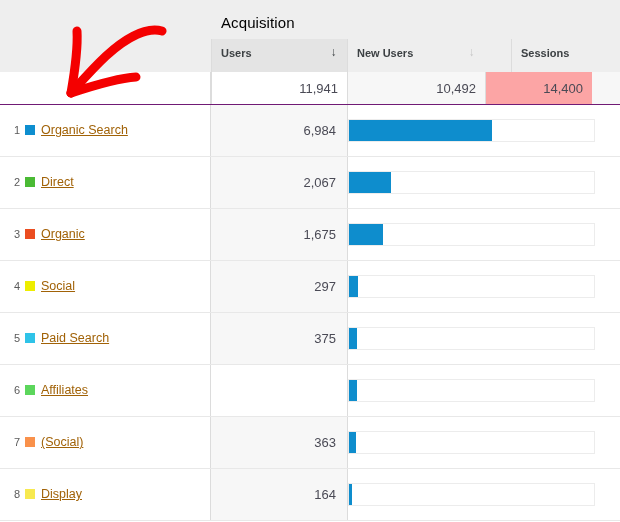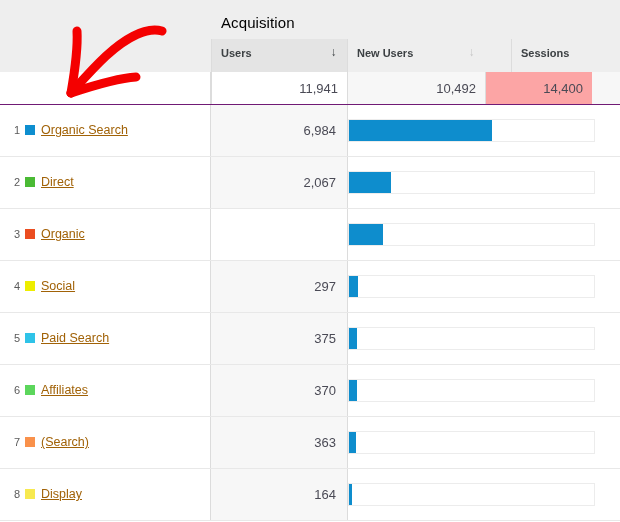--- a/index.html
+++ b/index.html
@@ -271,20 +271,23 @@
             <div class="bar-fill" style="width: 17.3%;"></div>
           </div>
         </div>
       </div>
       <div class="row">
         <div class="dim-cell">
           <div class="rank">3</div>
           <div class="swatch" style="background: rgb(235, 77, 32);"></div>
           <a href="#" class="dim-name">Organic</a>
         </div>
+        <div class="metric-cell">
+          <span>1,675</span>
+        </div>
         <div class="bar-cell">
           <div class="bar-track">
             <div class="bar-fill" style="width: 14%;"></div>
           </div>
         </div>
       </div>
       <div class="row">
         <div class="dim-cell">
           <div class="rank">4</div>
           <div class="swatch" style="background: rgb(237, 237, 0);"></div>
@@ -313,34 +316,31 @@
             <div class="bar-fill" style="width: 3.1%;"></div>
           </div>
         </div>
       </div>
       <div class="row">
         <div class="dim-cell">
           <div class="rank">6</div>
           <div class="swatch" style="background: rgb(92, 214, 92);"></div>
           <a href="#" class="dim-name">Affiliates</a>
         </div>
-        <div class="metric-cell">
-          <span>370</span>
-        </div>
         <div class="bar-cell">
           <div class="bar-track">
             <div class="bar-fill" style="width: 3.1%;"></div>
           </div>
         </div>
       </div>
       <div class="row">
         <div class="dim-cell">
           <div class="rank">7</div>
           <div class="swatch" style="background: rgb(249, 145, 75);"></div>
-          <a href="#" class="dim-name">(Search)</a>
+          <a href="#" class="dim-name">(Social)</a>
         </div>
         <div class="metric-cell">
           <span>363</span>
         </div>
         <div class="bar-cell">
           <div class="bar-track">
             <div class="bar-fill" style="width: 3%;"></div>
           </div>
         </div>
       </div>

